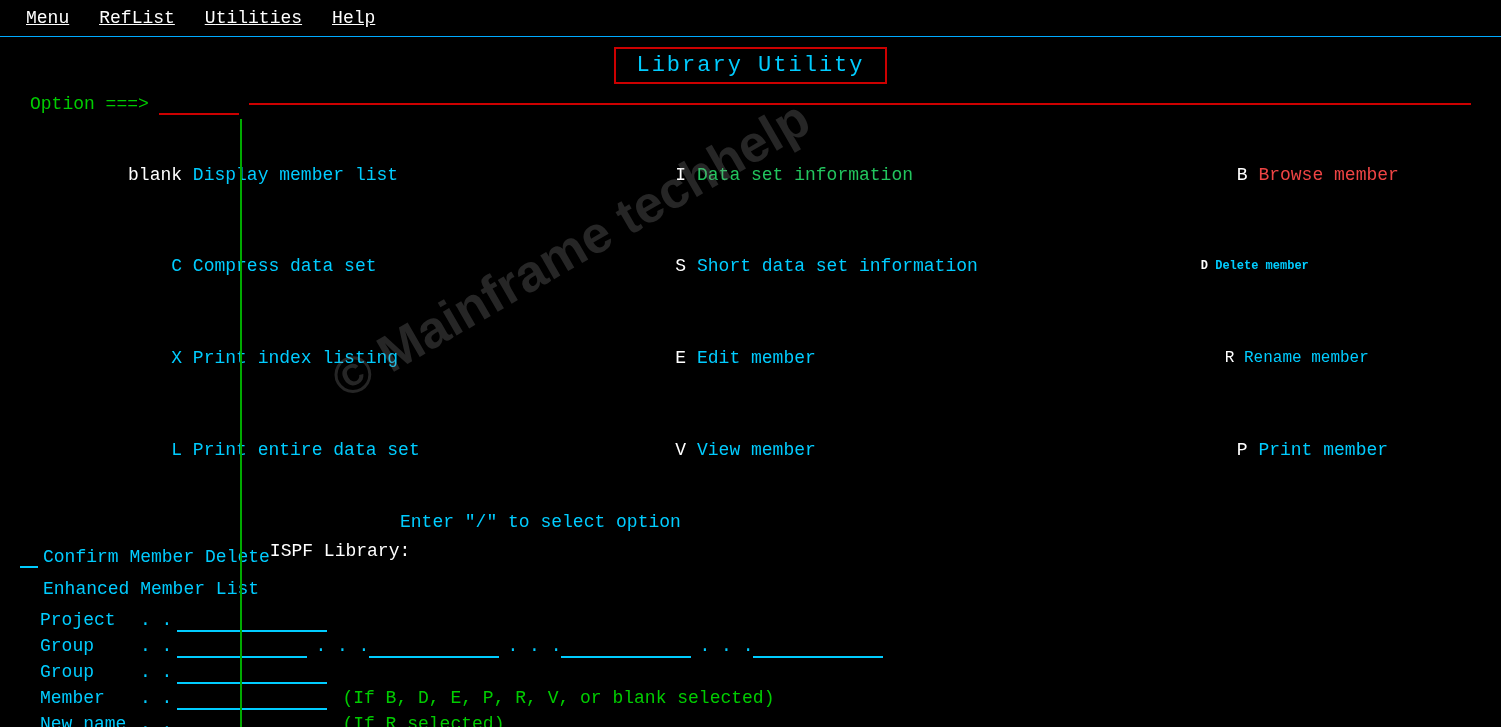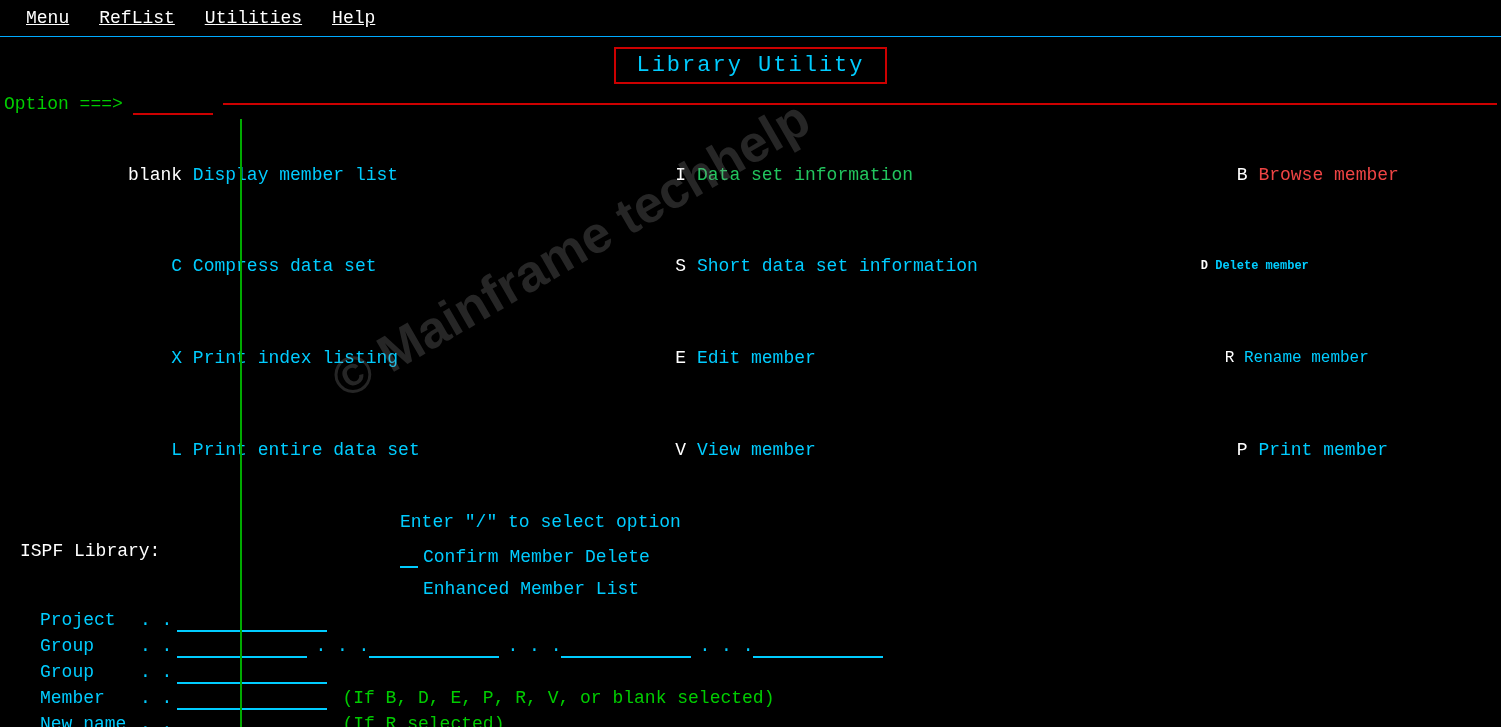--- a/index.html
+++ b/index.html
@@ -40,21 +40,21 @@
       border: 2px solid #cc0000;
       padding: 4px 20px;
       color: #00ccff;
       font-size: 22px;
       letter-spacing: 2px;
     }
 
     .option-line {
       display: flex;
       align-items: center;
-      padding: 4px 4px;
+      padding: 4px 30px;
       color: #00cc00;
       font-size: 18px;
     }
 
     .option-label {
       color: #00cc00;
       margin-right: 5px;
     }
 
     .option-divider {
@@ -176,30 +176,30 @@
         </td>
       </tr>
     </tbody>
   </table>
 
   <div style="margin-left:380px;color:#00ccff;font-size:18px;line-height:1.8;margin-bottom:2px;">
     <div>Enter "/" to select option</div>
   </div>
 
   <div style="display:flex;margin-bottom:5px;">
-    <div style="flex:0 0 380px;">
-      <span style="color:#ffffff;font-size:18px;">ISPF Library:</span>
-    </div>
     <div style="color:#00ccff;font-size:18px;line-height:1.8;">
       <div style="display:flex;align-items:center;">
         <input type="text" maxlength="1" style="background: transparent; border-top: none; border-right: none; border-left: none; border-image: initial; border-bottom: 2px solid rgb(0, 204, 255); color: rgb(0, 204, 255); font-family: &quot;Courier New&quot;, Courier, monospace; font-size: 18px; outline: none; width: 18px; margin-right: 5px;">
         <span> Confirm Member Delete</span>
       </div>
       <div style="margin-left:23px;">  Enhanced Member List</div>
     </div>
+    <div style="flex:0 0 380px;">
+      <span style="color:#ffffff;font-size:18px;">ISPF Library:</span>
+    </div>
   </div>
 
   <div class="field-row" style="margin-left:20px;margin-bottom:4px;">
     <span style="color:#00ccff;width:100px;display:inline-block;">Project</span>
     <span style="color:#00ccff;margin-right:5px;"> . . </span>
     <input type="text" style="background: transparent; border-top: none; border-right: none; border-left: none; border-image: initial; border-bottom: 2px solid rgb(0, 204, 255); color: rgb(0, 204, 255); font-family: &quot;Courier New&quot;, Courier, monospace; font-size: 18px; outline: none; width: 150px;">
   </div>
 
   <div class="field-row" style="margin-left:20px;margin-bottom:4px;">
     <span style="color:#00ccff;width:100px;display:inline-block;">Group</span>

